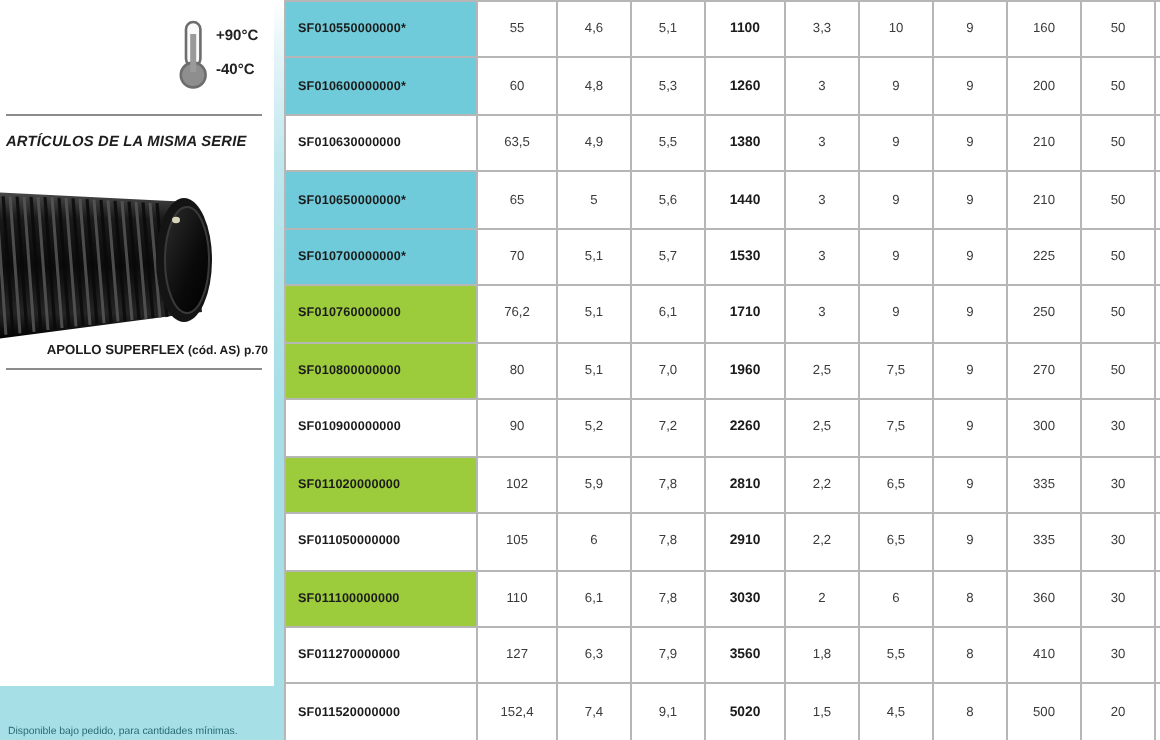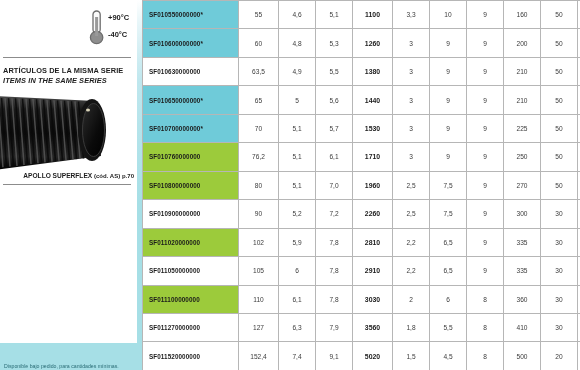--- a/index.html
+++ b/index.html
@@ -93,20 +93,21 @@
 
   #series-head {
     position: absolute;
     left: 3px; top: 66px;
     width: 132px;
   }
   #series-head .es {
     font-size: 7.4px; font-weight: bold; color: #1d1d1d;
     letter-spacing: 0.1px; line-height: 10px;
     white-space: nowrap;
+    font-style: italic;
   }
   #series-head .en {
     font-size: 7.4px; font-weight: bold; font-style: italic;
     color: #1d1d1d; letter-spacing: 0.1px; line-height: 10px;
     white-space: nowrap;
   }
 
   
   #hose-photo {
     position: absolute;
@@ -221,21 +222,20 @@
         <rect x="7.1" y="7" width="3" height="19" fill="#9a9a9a"></rect>
       </svg>
       <div class="t-hi">+90°C</div>
       <div class="t-lo">-40°C</div>
     </div>
 
     <div id="rule-top"></div>
 
     <div id="series-head">
       <div class="es">ARTÍCULOS DE LA MISMA SERIE</div>
-      <div class="en">ITEMS IN THE SAME SERIES</div>
     </div>
 
     <div id="hose-photo">
       <svg width="137" height="80" viewBox="0 0 137 80">
         <defs>
           <linearGradient id="tubeG" x1="0" y1="0" x2="0" y2="1">
             <stop offset="0%" stop-color="#4a4a4a"></stop>
             <stop offset="18%" stop-color="#1a1a1a"></stop>
             <stop offset="50%" stop-color="#0b0b0b"></stop>
             <stop offset="82%" stop-color="#242424"></stop>

